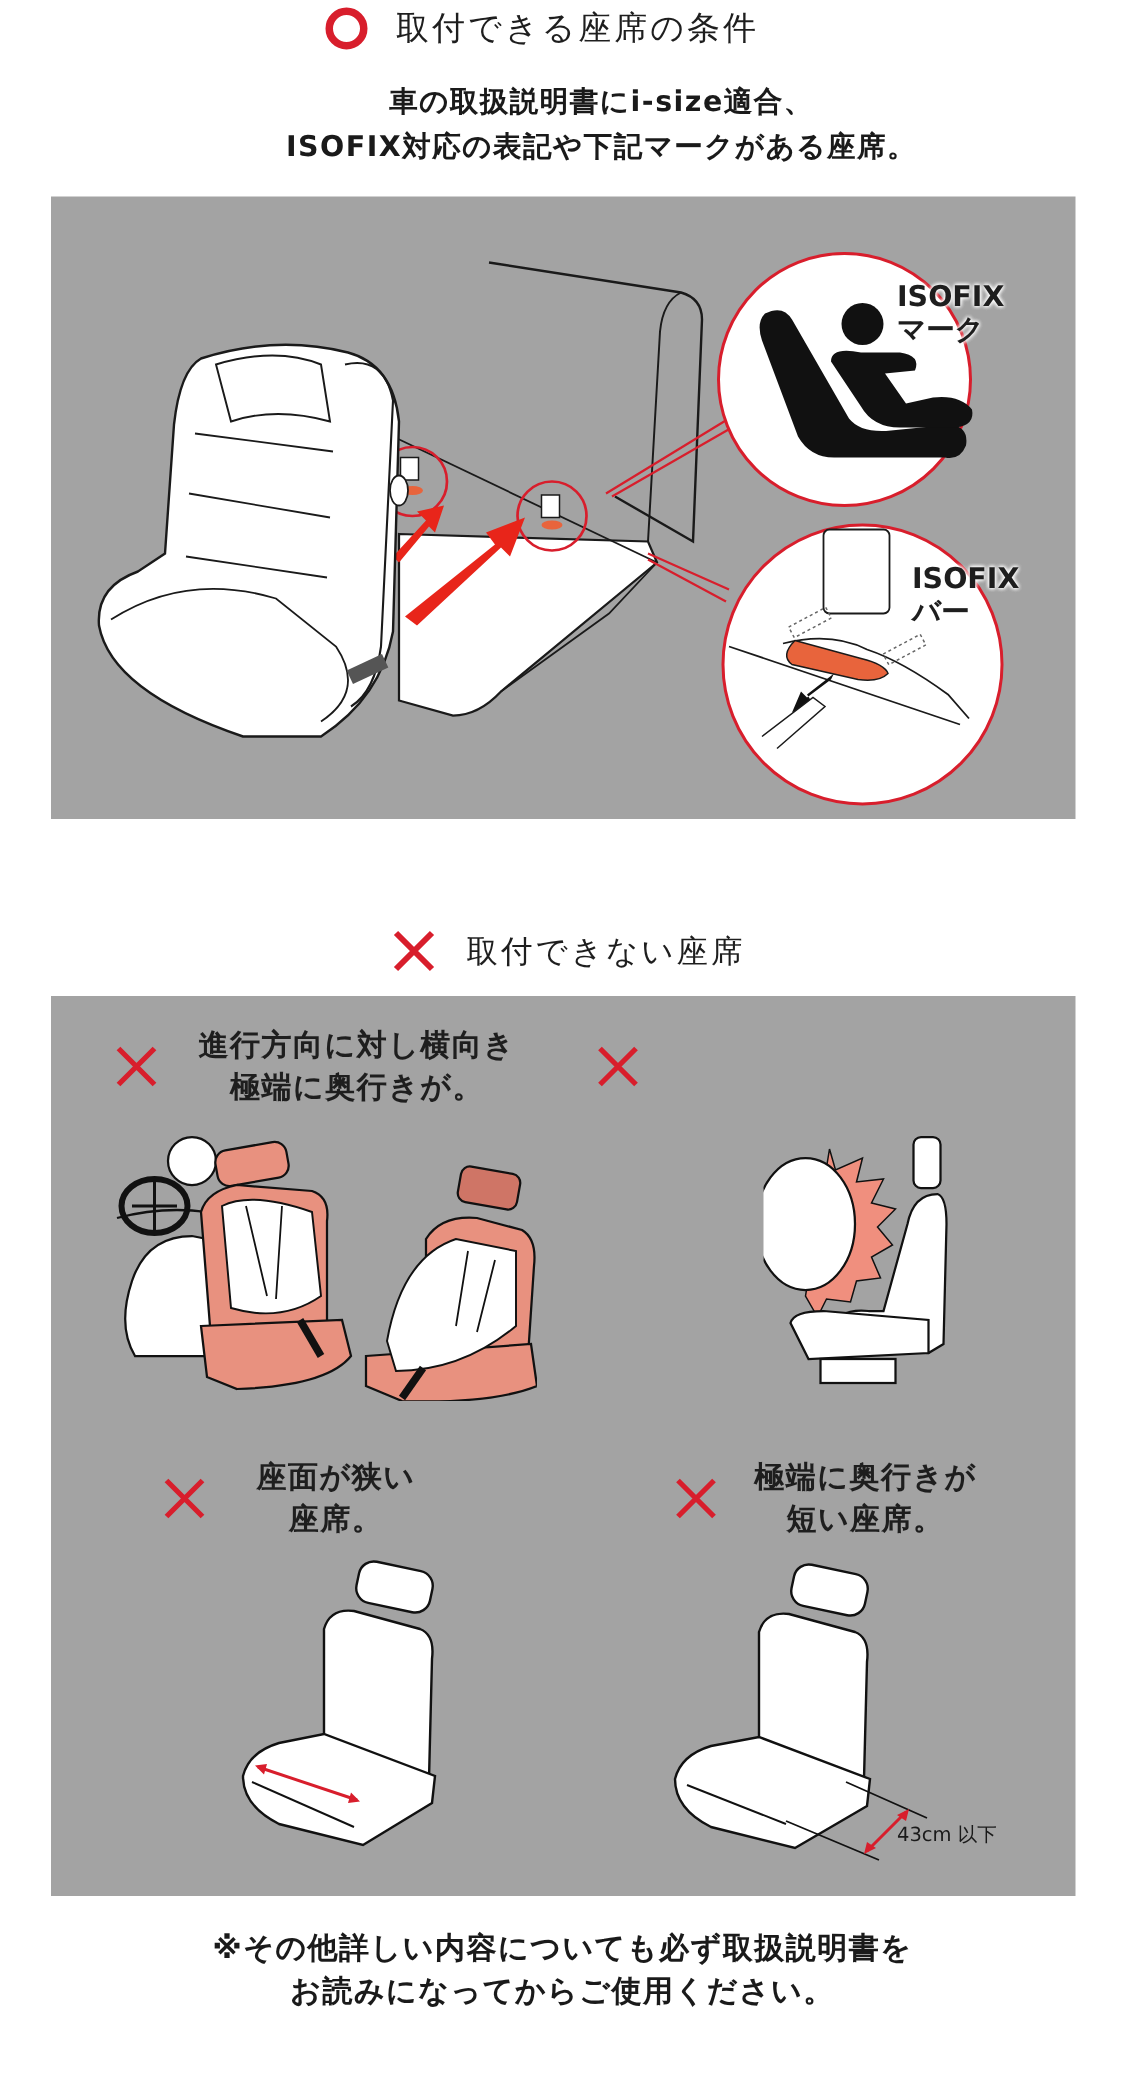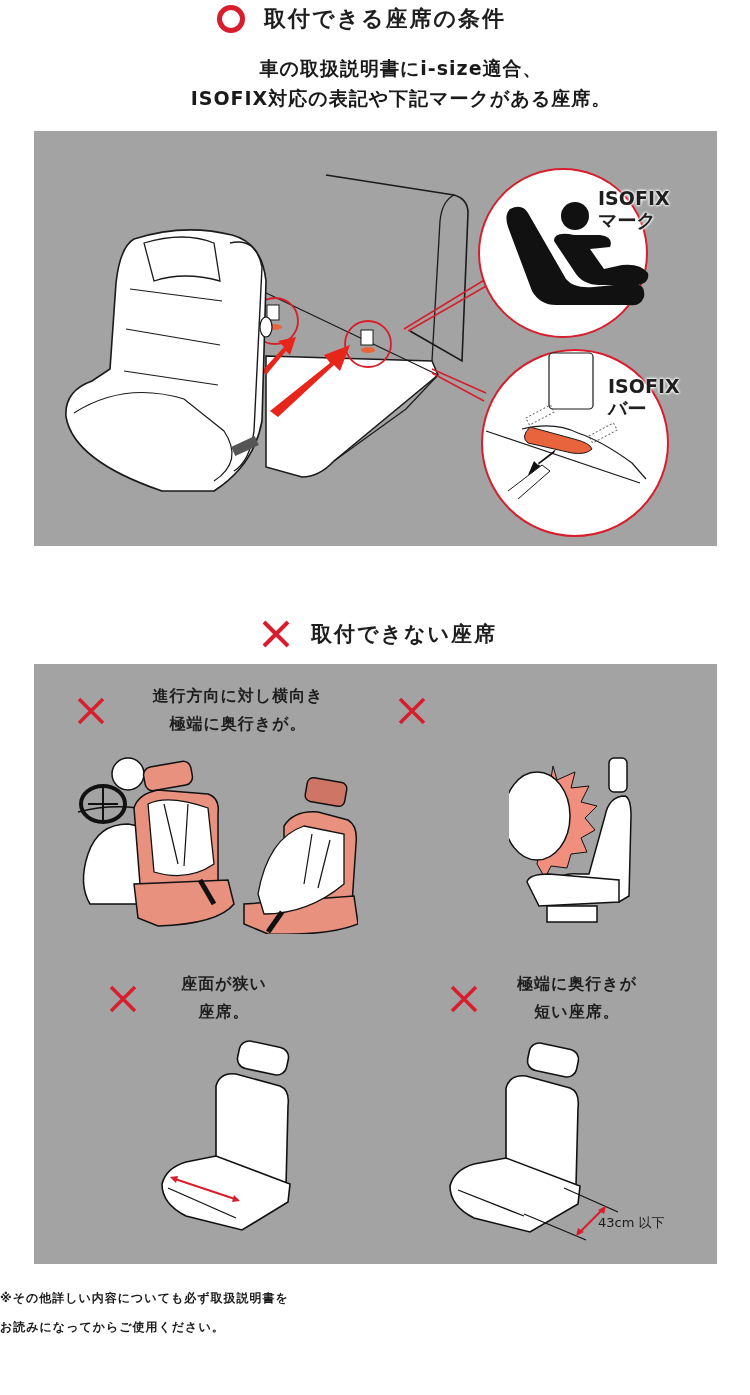--- a/index.html
+++ b/index.html
@@ -1,24 +1,24 @@
 <!DOCTYPE html>
 <html><head>
 <meta charset="utf-8">
 <style>
   html, body { margin: 0; padding: 0; background: #ffffff; }
   body { width: 750px; height: 1395px; position: relative; overflow: hidden;
          font-family: "DejaVu Sans", sans-serif; color: #1a1a1a; }
   .abs { position: absolute; }
-  .h-title { font-weight: bold; font-size: 22px; letter-spacing: 2px; color: #1e1e1e; }
+  .h-title { font-weight: normal; font-size: 22px; letter-spacing: 2px; color: #1e1e1e; }
   .sub { font-weight: bold; font-size: 19px; text-align: center; line-height: 30px; letter-spacing: 1px; width: 750px; left: 0; }
   .panel { background: #a3a3a3; }
-  .cap { font-weight: bold; font-size: 16px; line-height: 28px; text-align: center; letter-spacing: 1px; color: #1e1e1e; }
+  .cap { font-weight: bold; font-size: 20px; line-height: 28px; text-align: center; letter-spacing: 1px; color: #1e1e1e; }
   .xmark { position: absolute; width: 30px; height: 30px; }
-  .note { font-weight: bold; font-size: 12px; line-height: 29px; letter-spacing: 1px; width: 750px; left: 0; }
+  .note { font-weight: bold; font-size: 20px; line-height: 29px; text-align: center; letter-spacing: 1px; width: 750px; left: 0; }
   svg { display: block; }
   .lbl { font-weight: bold; font-size: 19px; line-height: 22px; color: #1e1e1e; }
 </style>
 </head>
 <body>
 
 <div class="abs" style="left:216px; top:3px; height:32px; display:flex; align-items:center;">
   <svg width="30" height="30" viewBox="0 0 30 30">
     <circle cx="15" cy="15" r="11.5" fill="none" stroke="#d81e2c" stroke-width="5"></circle>
   </svg>

